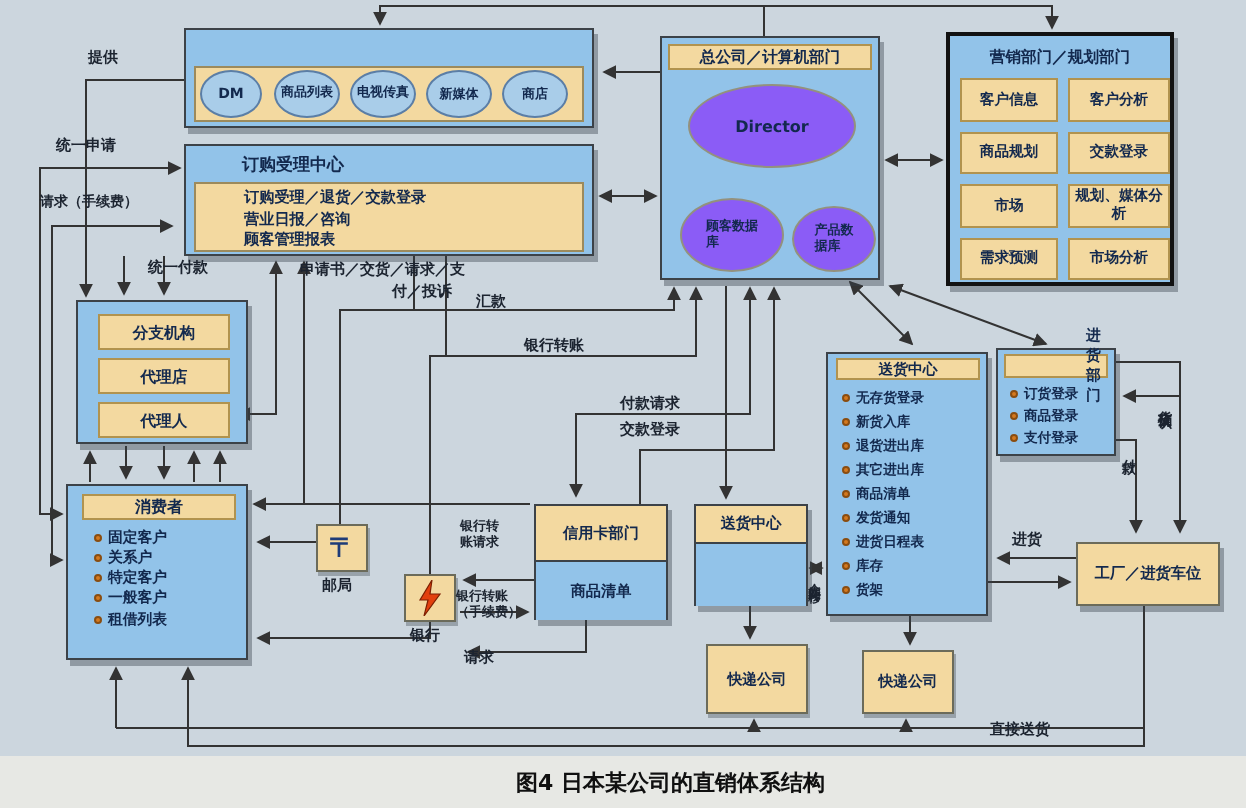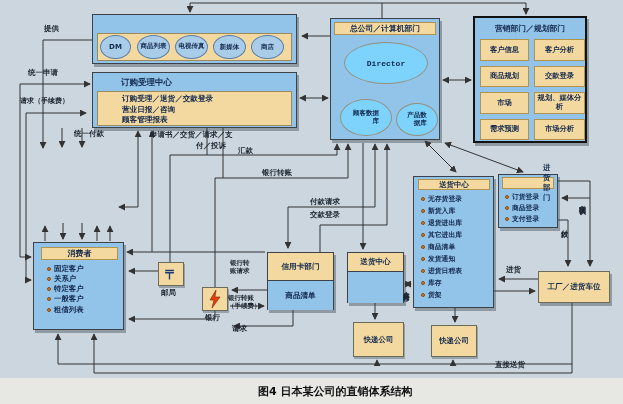--- a/index.html
+++ b/index.html
@@ -7,21 +7,21 @@
   #stage{position:relative;width:623px;height:404px;background:#ccd6de;overflow:hidden;}
   #stage *{box-sizing:border-box;}
   .abs{position:absolute;}
   svg.wires{position:absolute;left:0;top:0;z-index:1;pointer-events:none;}
   .panel{position:absolute;z-index:2;background:#92c3e9;border:1px solid #3c4248;box-shadow:2px 3px 0 rgba(55,65,75,.40);}
   .tan{background:#f3d9a0;}
   .tanbar{position:absolute;background:#f3d9a0;border:1px solid #b1934f;display:flex;align-items:center;justify-content:center;}
   .hd{font-weight:bold;color:#13294e;}
   .txt{color:#13294e;font-weight:bold;}
   .oval{position:absolute;background:#a9cde9;border:1px solid #5b7ea6;border-radius:50%;display:flex;align-items:center;justify-content:center;text-align:center;font-weight:bold;color:#13294e;}
-  .toval{position:absolute;background:#7dd3fc;border:1px solid #93917e;border-radius:50%;display:flex;align-items:center;justify-content:center;text-align:right;font-weight:bold;color:#13294e;font-family:Liberation Mono, monospace;}
+  .toval{position:absolute;background:#8b5cf6;border:1px solid #93917e;border-radius:50%;display:flex;align-items:center;justify-content:center;text-align:left;font-weight:bold;color:#13294e;}
   .lbl{position:absolute;z-index:3;font-weight:bold;color:#1c2430;font-size:7.5px;line-height:1.25;white-space:pre-line;}
   .vlbl{position:absolute;z-index:3;font-weight:bold;color:#1c2430;font-size:7px;writing-mode:vertical-rl;text-orientation:upright;letter-spacing:1px;line-height:1;}
   .bl{display:flex;align-items:center;color:#13294e;font-weight:bold;}
   .dot{width:4px;height:4px;border-radius:50%;background:#d4791f;border:1px solid #8a4d10;margin-right:3px;flex:0 0 auto;}
   .grid8{position:absolute;left:5px;top:21px;width:104px;height:101px;display:grid;grid-template-columns:49px 51px;grid-auto-rows:1fr;gap:5px 5px;}
   .cell{background:#f3d9a0;border:1px solid #b1934f;display:flex;align-items:center;justify-content:center;text-align:center;font-size:7.3px;font-weight:bold;color:#13294e;line-height:1.15;}
   .caption{position:absolute;z-index:3;font-size:11px;font-weight:bold;color:#101010;}
   .botstrip{position:absolute;left:0;top:378px;width:623px;height:26px;background:#e7e8e4;z-index:0;}
 </style>
 </head>
@@ -121,20 +121,25 @@
       <div class="cell">客户分析</div>
       <div class="cell">商品规划</div>
       <div class="cell">交款登录</div>
       <div class="cell">市场</div>
       <div class="cell">规划、媒体分析</div>
       <div class="cell">需求预测</div>
       <div class="cell">市场分析</div>
     </div>
   </div>
 
+  <div class="panel" style="left:38px;top:150px;width:86px;height:72px;">
+    <div class="tanbar hd" style="left:10px;top:6px;width:66px;height:18px;font-size:7.8px;">分支机构</div>
+    <div class="tanbar hd" style="left:10px;top:28px;width:66px;height:18px;font-size:7.8px;">代理店</div>
+    <div class="tanbar hd" style="left:10px;top:50px;width:66px;height:18px;font-size:7.8px;">代理人</div>
+  </div>
 
   <div class="panel" style="left:33px;top:242px;width:91px;height:88px;">
     <div class="tanbar hd" style="left:7px;top:4px;width:77px;height:13px;font-size:8px;">消费者</div>
     <div style="position:absolute;left:13px;top:21px;font-size:7.4px;line-height:1.37;text-align:right;">
       <div class="bl">
           <span class="dot"></span>
           <span>固定客户</span>
         </div>
       <div class="bl">
           <span class="dot"></span>

